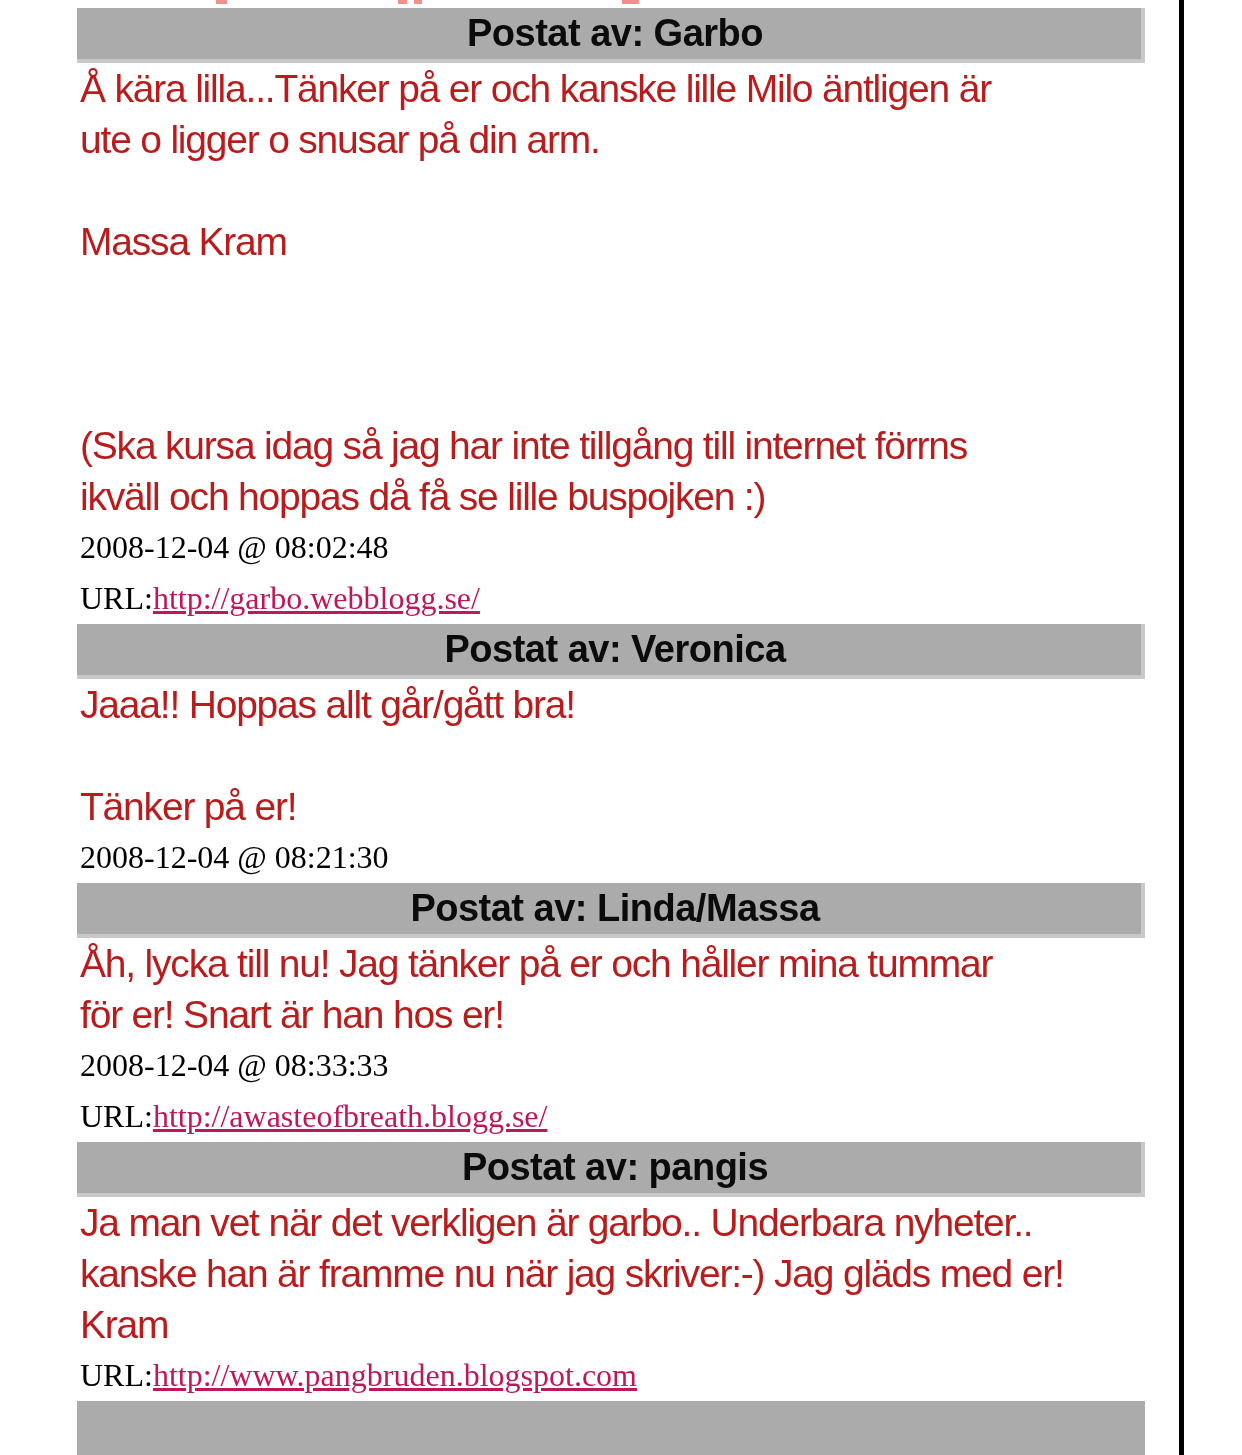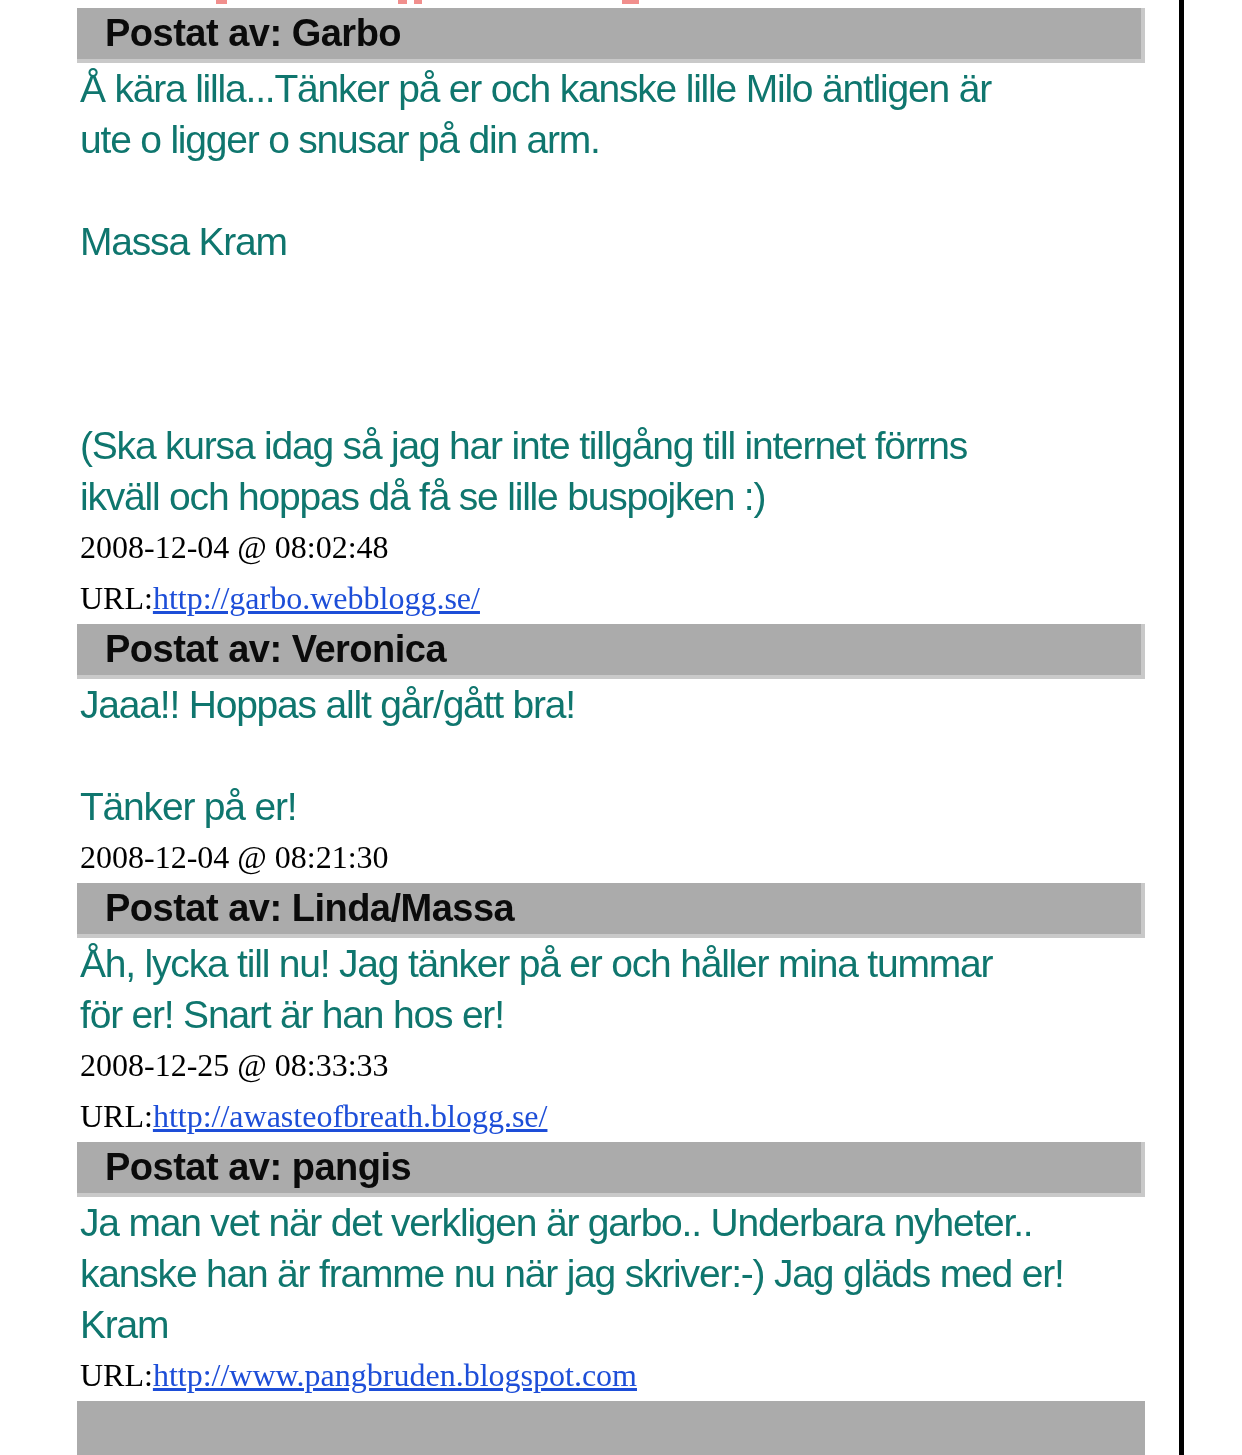--- a/index.html
+++ b/index.html
@@ -49,51 +49,52 @@
 
   .author-bar {
     box-sizing: border-box;
     width: 1068px;
     height: 55px;
     background: #ababab;
     border-bottom: 4px solid #c9c9c9;
     border-right: 4px solid #c9c9c9;
     display: flex;
     align-items: center;
-    padding-left: 28px;
+    padding-left: 12px;
+    justify-content: center;
   }
   .author-label {
     font-size: 38px;
     font-weight: bold;
     color: #0b0b0b;
     letter-spacing: -0.5px;
     white-space: nowrap;
   }
 
   .comment-body {
     margin: 0 0 0 3px;
     font-size: 39px;
     line-height: 51px;
     letter-spacing: -1.2px;
-    color: #0f766e;
+    color: #b91c1c;
     white-space: pre-line;
   }
 
   .meta-line {
     margin-left: 3px;
     font-family: "Liberation Serif", serif;
     font-size: 32px;
     line-height: 51px;
     color: #000000;
     white-space: nowrap;
   }
   .url-label {
   }
   .url-link {
-    color: #1d4ed8;
+    color: #be185d;
     text-decoration: underline;
     cursor: pointer;
     text-align: right;
   }
 
   .author-bar.clipped {
     border: none;
     height: 55px;
   }
 </style>
@@ -139,21 +140,21 @@
 Tänker på er!</div>
     <div class="meta-line">2008-12-04 @ 08:21:30</div>
   </section>
 
   <section>
     <div class="author-bar">
       <span class="author-label">Postat av: Linda/Massa</span>
     </div>
     <div class="comment-body">Åh, lycka till nu! Jag tänker på er och håller mina tummar
 för er! Snart är han hos er!</div>
-    <div class="meta-line">2008-12-25 @ 08:33:33</div>
+    <div class="meta-line">2008-12-04 @ 08:33:33</div>
     <div class="meta-line">
       <span class="url-label">URL:</span><a class="url-link">http://awasteofbreath.blogg.se/</a>
     </div>
   </section>
 
   <section>
     <div class="author-bar">
       <span class="author-label">Postat av: pangis</span>
     </div>
     <div class="comment-body">Ja man vet när det verkligen är garbo.. Underbara nyheter..

